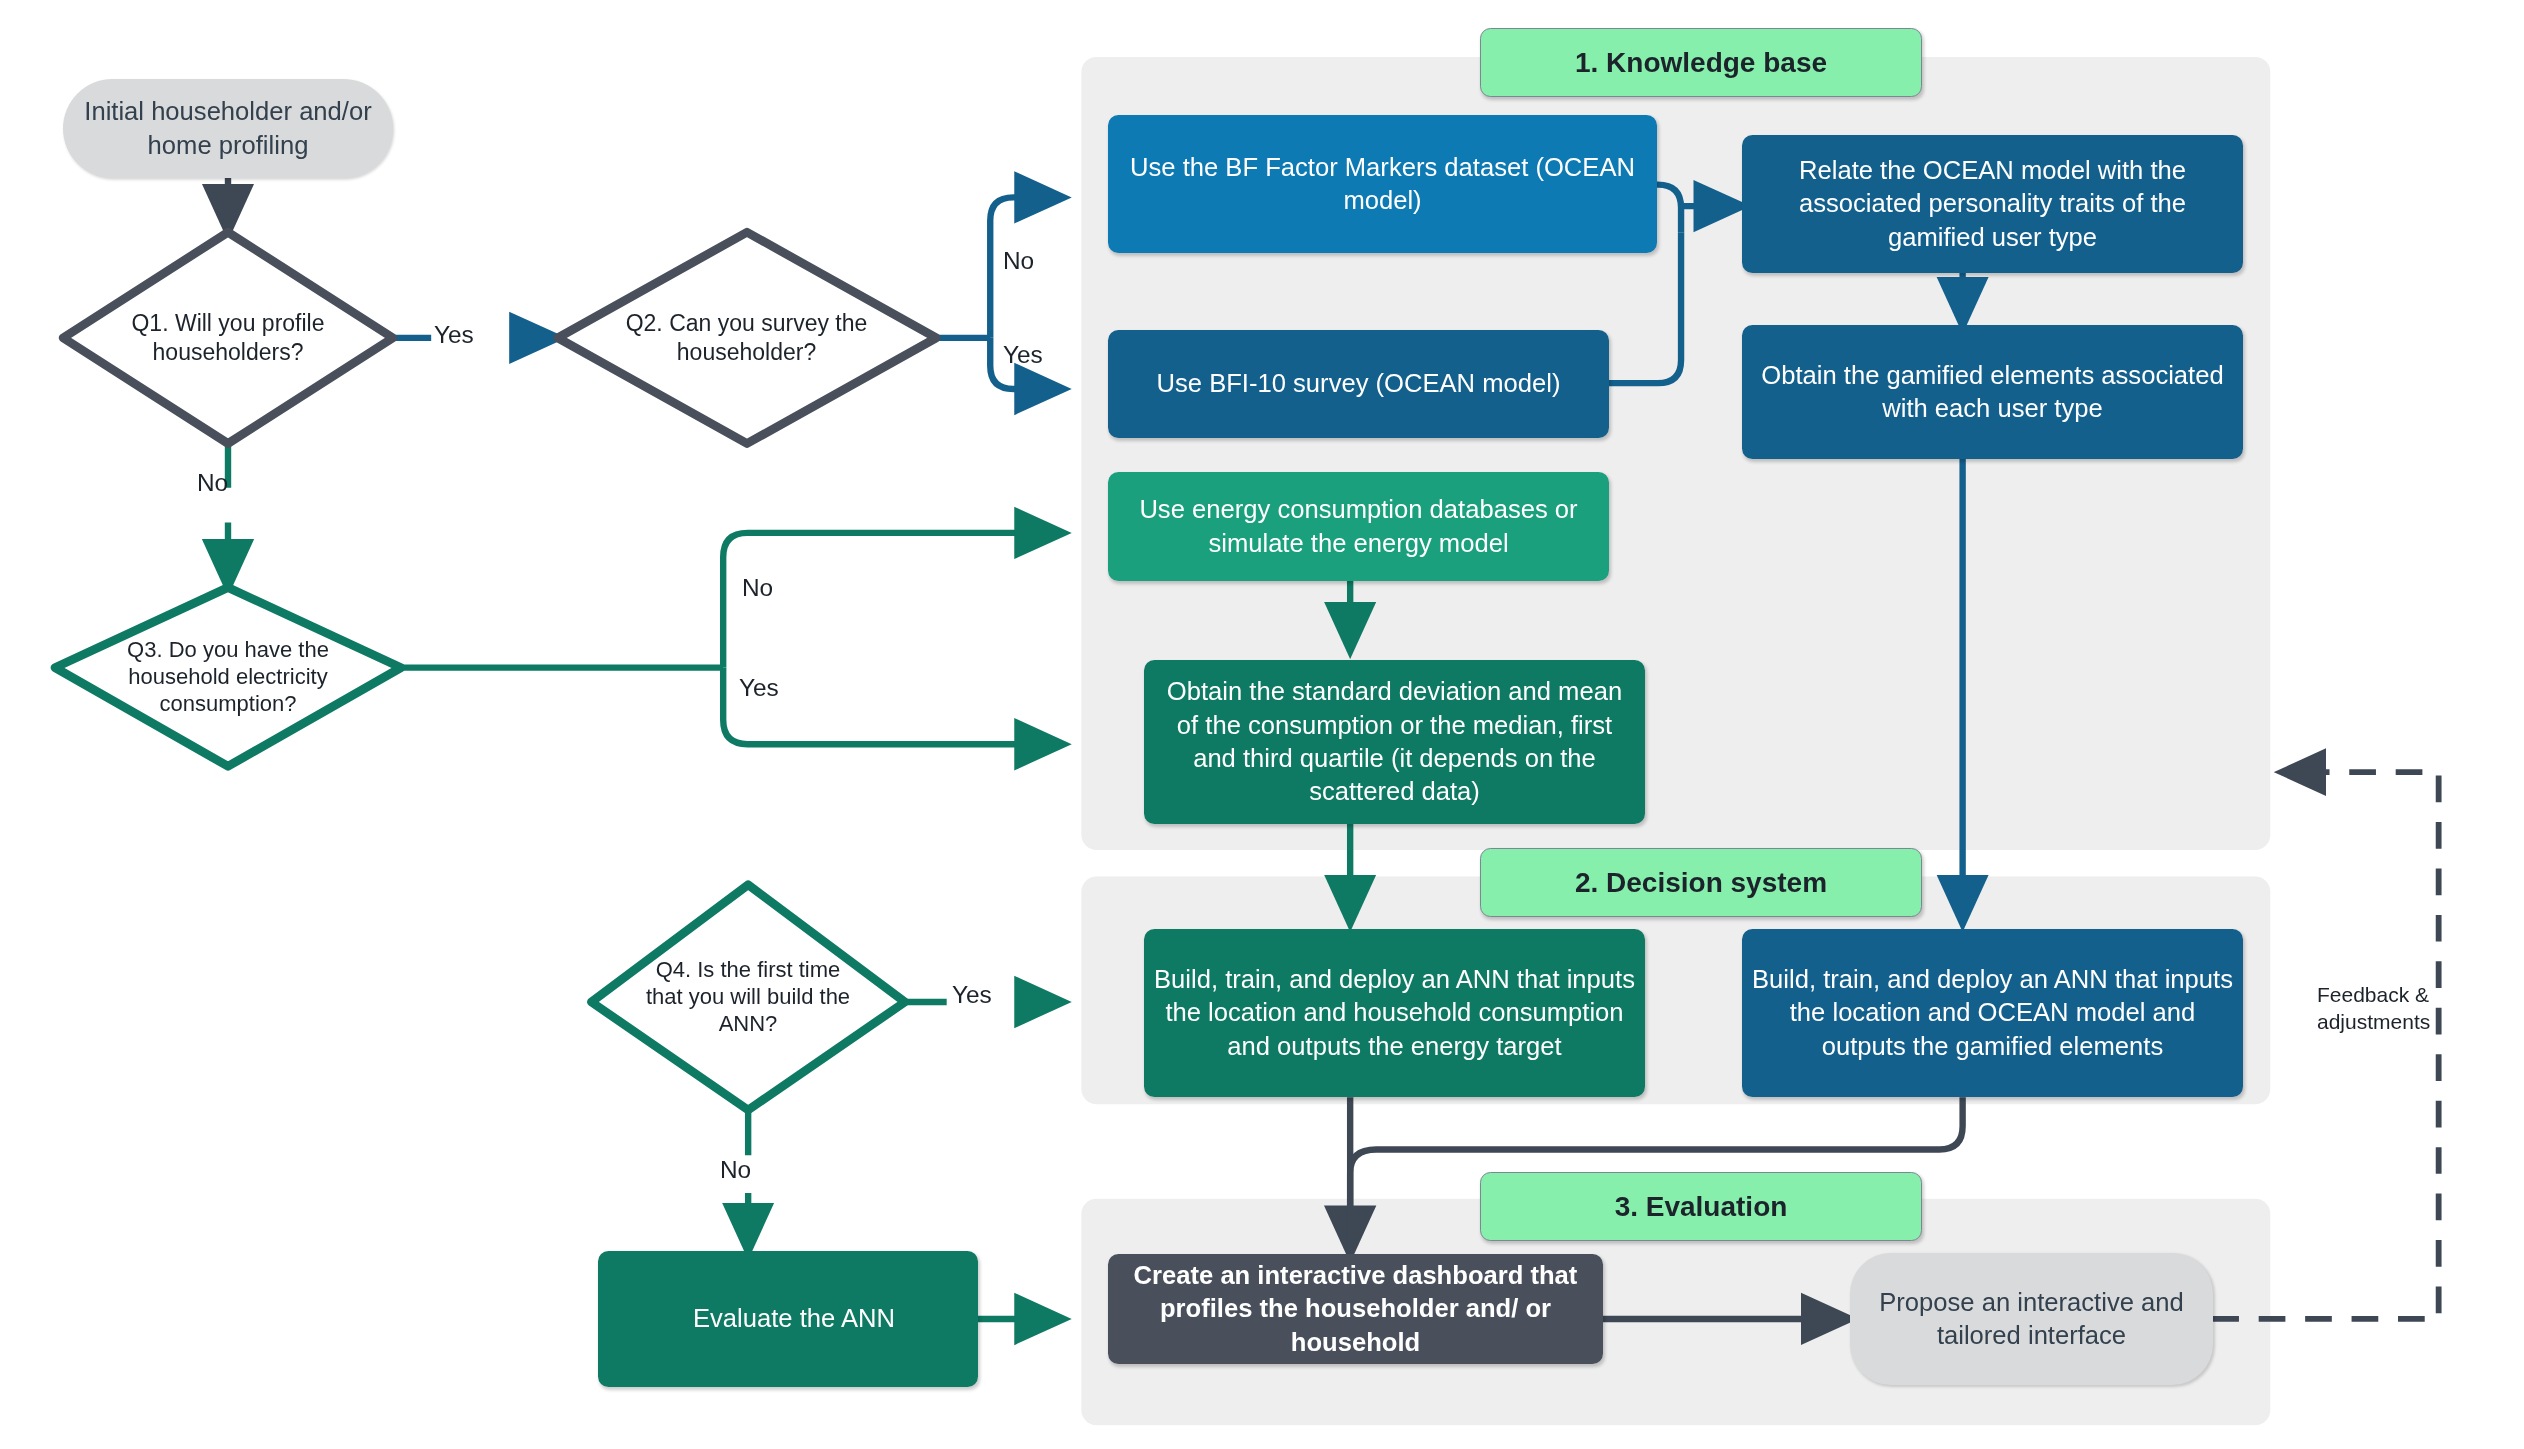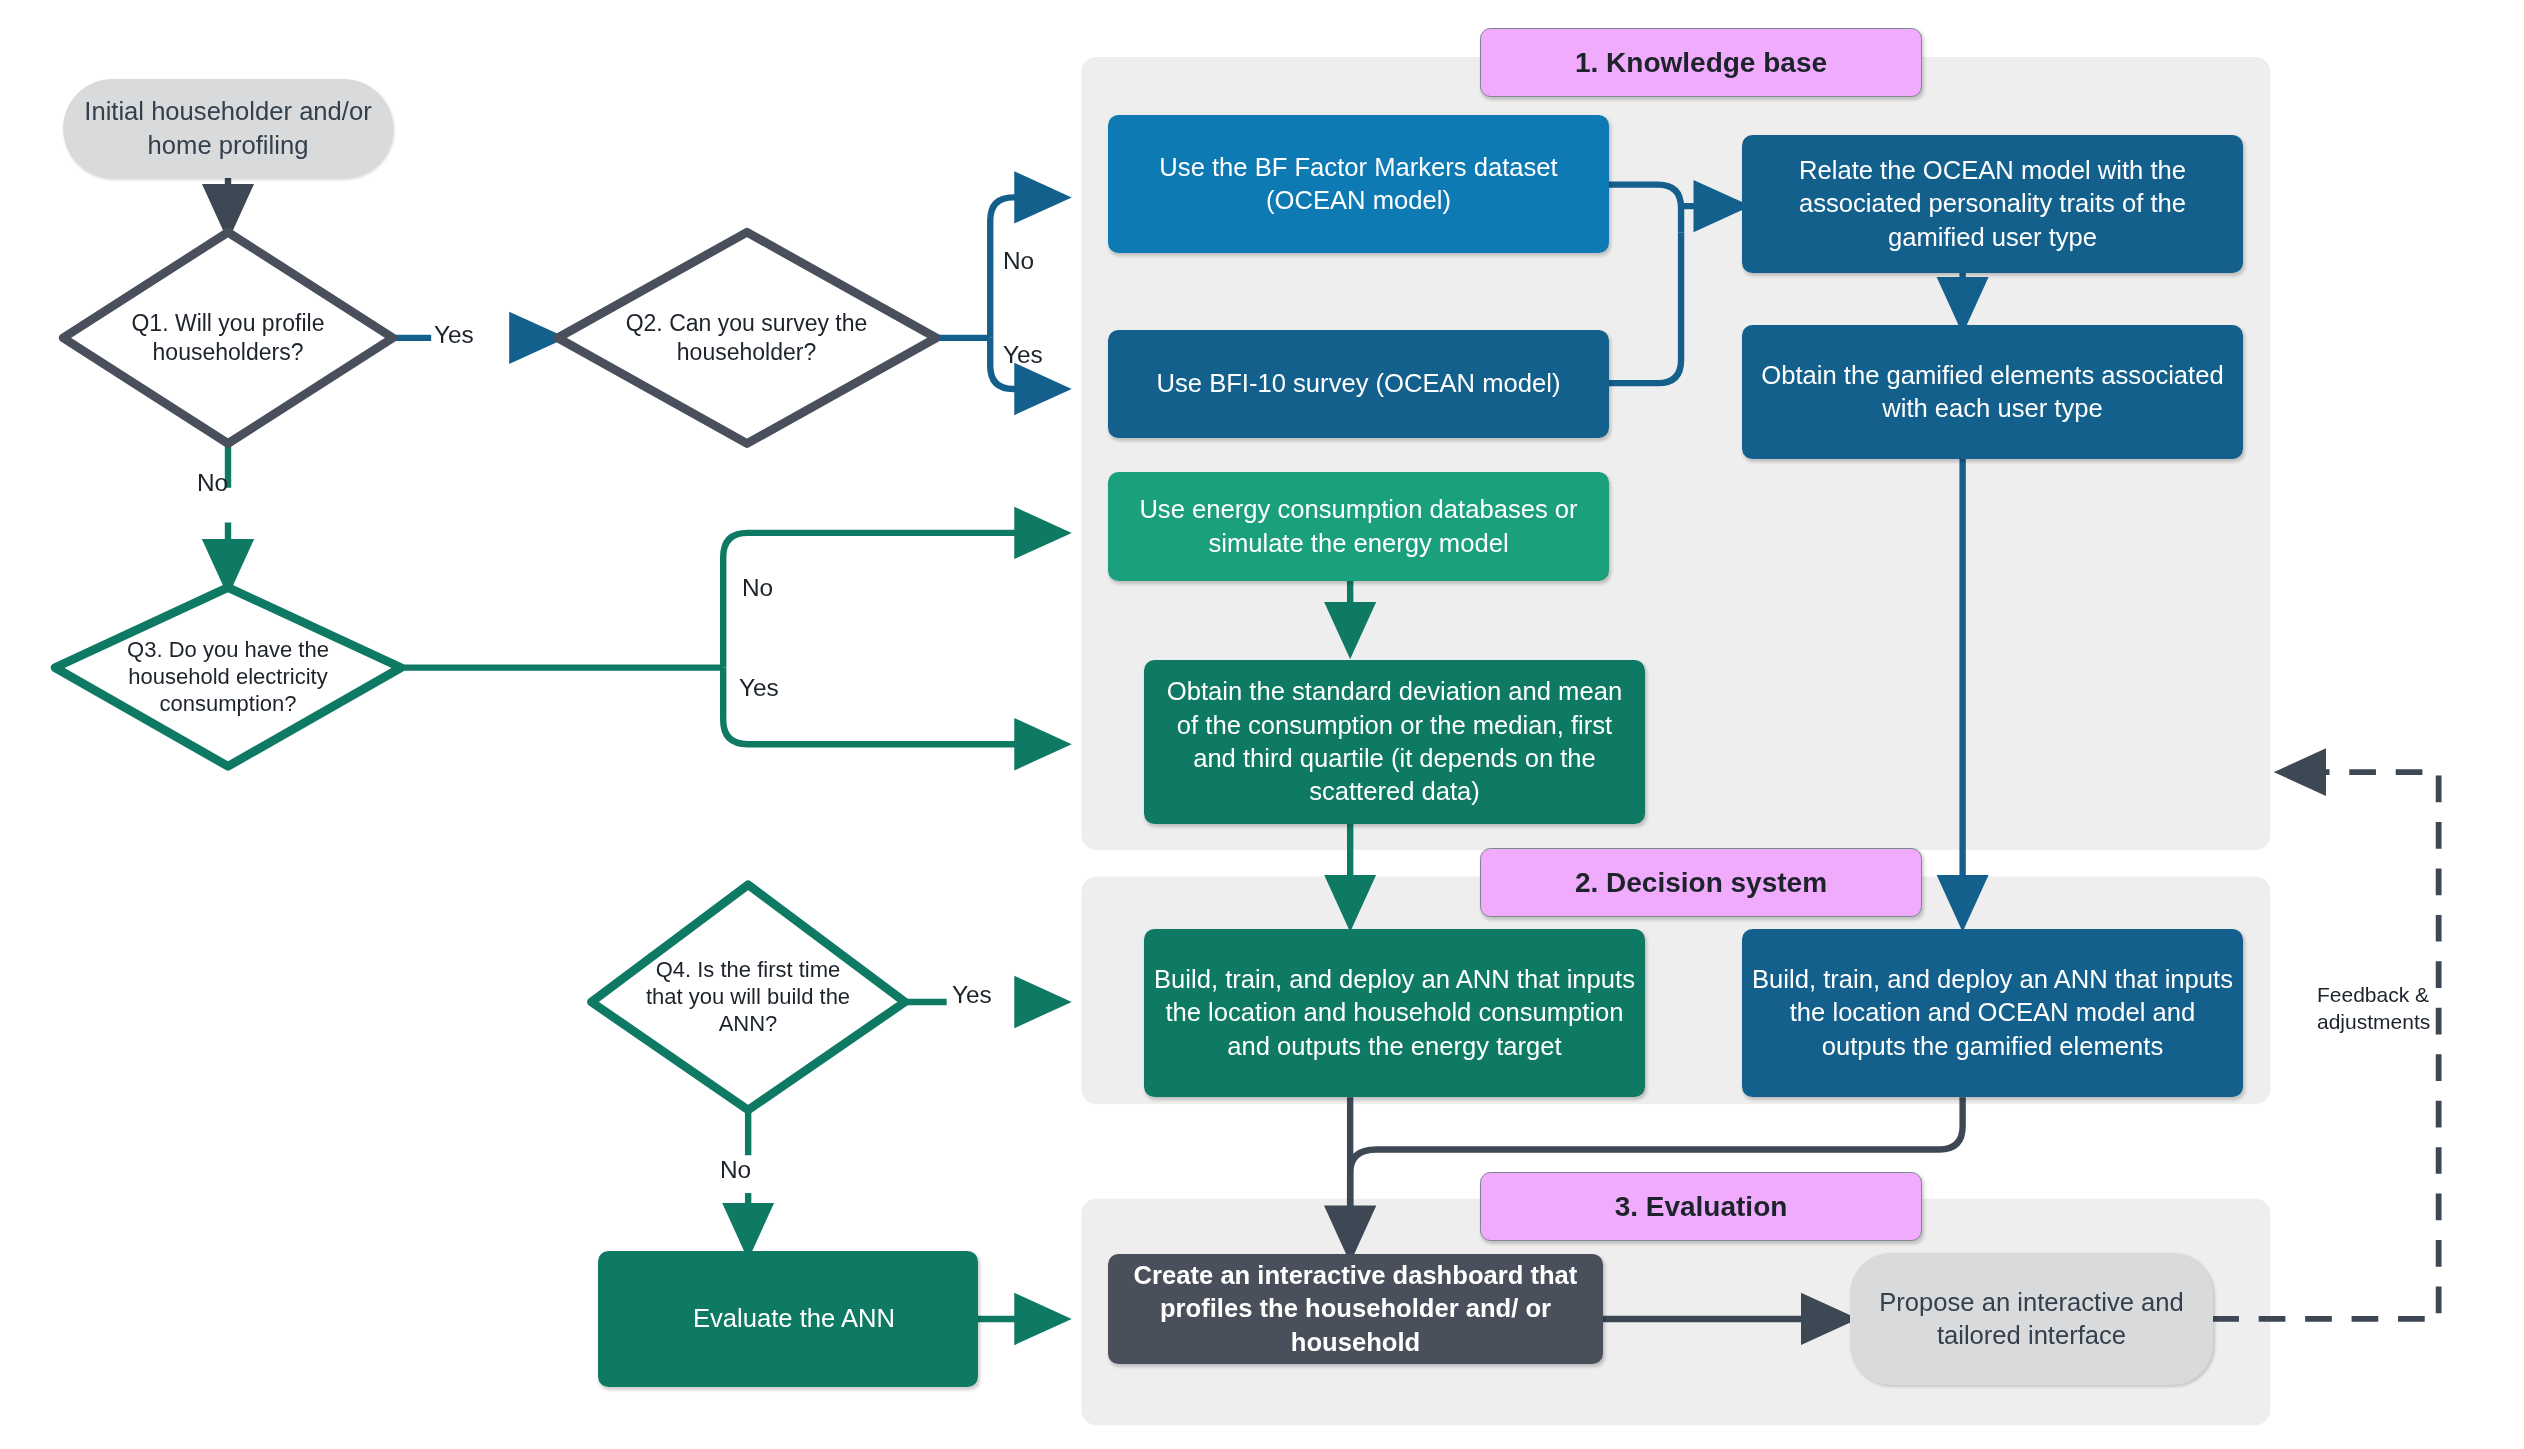--- a/index.html
+++ b/index.html
@@ -16,21 +16,21 @@
 
   
   .box{border-radius:10.5px;color:#ffffff;font-size:25.6px;
        box-shadow:1.7px 2.3px 3.5px rgba(0,0,0,.20);}
   .blue-light{background:#0e7ab4;}
   .blue-dark{background:#14608d;}
   .teal{background:#1ba07e;}
   .green-dark{background:#0e7a63;margin-left:36px;}
   .slate{background:#49505c;}
   
-  .chip{position:absolute;background:#f0abfc;border:1.7px solid #7c8794;border-radius:10.5px;
+  .chip{position:absolute;background:#86efac;border:1.7px solid #7c8794;border-radius:10.5px;
         display:flex;align-items:center;justify-content:center;color:#1d232b;
         font-size:28px;font-weight:bold;box-shadow:1.7px 2.3px 3.5px rgba(0,0,0,.20);}
 
   
   .diamond{position:absolute;display:flex;align-items:center;justify-content:center;}
   .diamond .dtext{position:relative;z-index:3;text-align:center;font-size:23px;
         color:#1d232b;line-height:1.22;width:72%;}
 
   
   .elabel{position:absolute;font-size:24.4px;color:#1d232b;white-space:nowrap;z-index:6;}
@@ -123,21 +123,21 @@
   <div class="diamond" style="left:557px;top:232px;width:379px;height:211px;">
     <div class="dtext">Q2. Can you survey the householder?</div>
   </div>
   <div class="diamond" style="left:55px;top:588px;width:346px;height:179px;">
     <div class="dtext" style="font-size:22px;width:66%;">Q3. Do you have the household electricity consumption?</div>
   </div>
   <div class="diamond" style="left:591px;top:885px;width:314px;height:225px;">
     <div class="dtext" style="font-size:22px;width:72%;">Q4. Is the first time that you will build the ANN?</div>
   </div>
 
-  <div class="node box blue-light" style="left:1108px;top:115px;width:501px;height:138px;">
+  <div class="node box blue-light" style="left:1108px;top:115px;width:549px;height:138px;">
     <span>Use the BF Factor Markers dataset (OCEAN model)</span>
   </div>
 
   <div class="node box blue-dark" style="left:1108px;top:330px;width:501px;height:108px;">
     <span>Use BFI-10 survey (OCEAN model)</span>
   </div>
 
   <div class="node box blue-dark" style="left:1742px;top:135px;width:501px;height:138px;">
     <span>Relate the OCEAN model with the associated personality traits of the gamified user type</span>
   </div>

